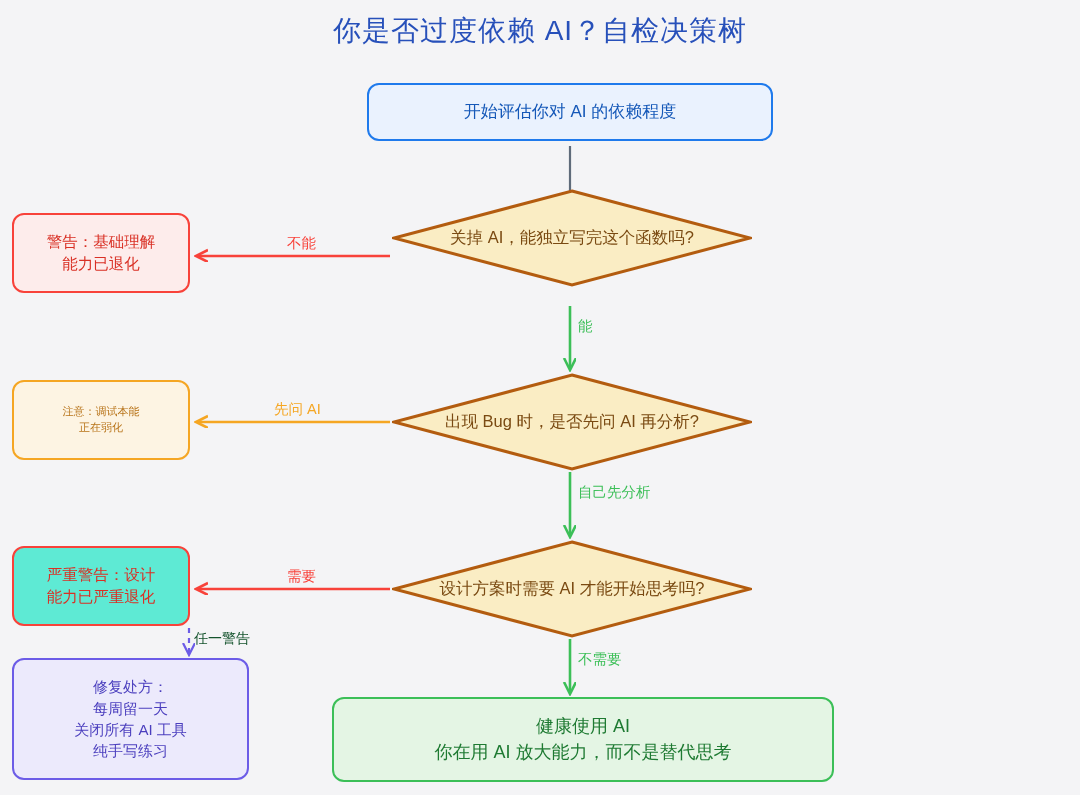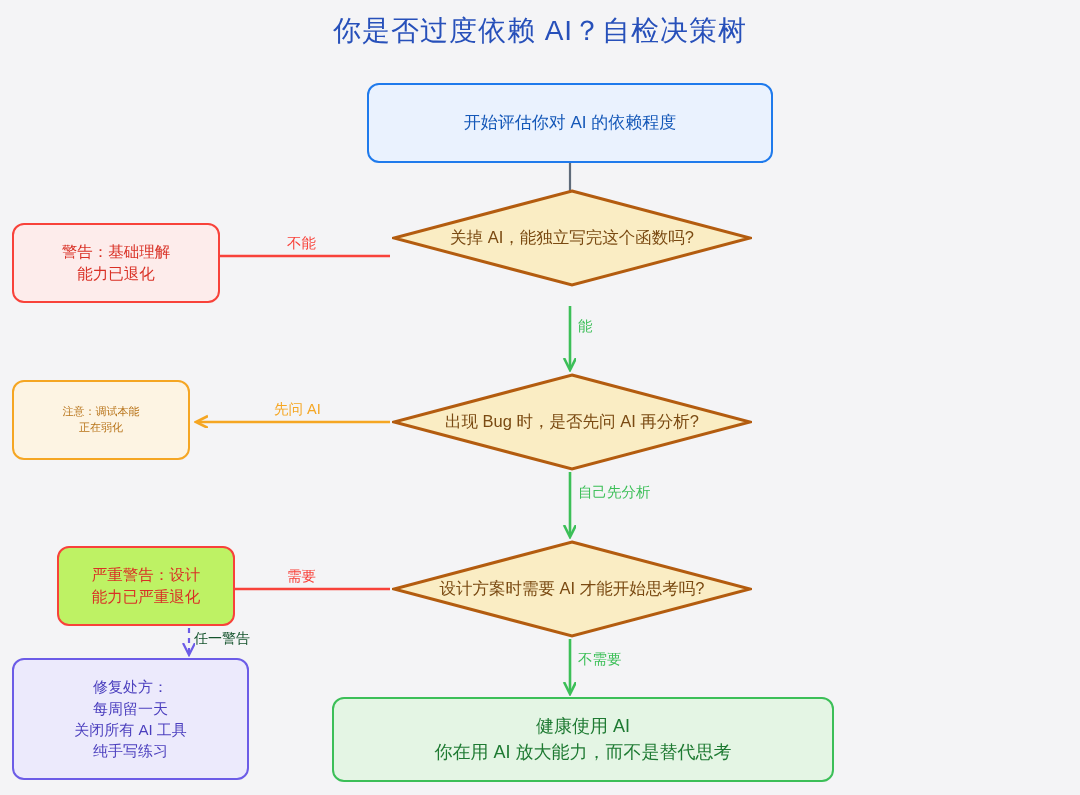--- a/index.html
+++ b/index.html
@@ -43,51 +43,50 @@
     line-height: 1.42;
   }
 
   
   .rrect {
     border-radius: 12px;
     border-style: solid;
   }
 
   .n-start {
-    left: 367px; top: 83px; width: 406px; height: 80px;
+    left: 367px; top: 83px; width: 406px; height: 58px;
     border-width: 2.5px;
     border-color: #1f7aec;
     background: #eaf2fe;
     color: #1558b8;
     font-size: 17px;
   }
   .n-warn1 {
-    left: 12px; top: 223px; width: 208px; height: 80px;
+    left: 12px; top: 213px; width: 178px; height: 80px;
     border-width: 2.5px;
     border-color: #f8423a;
     background: #fdeceb;
     color: #d93025;
     font-size: 15.5px;
   }
   .n-warn2 {
     left: 12px; top: 380px; width: 178px; height: 80px;
     border-width: 2.5px;
     border-color: #f5a623;
     background: #fdf4e3;
     color: #b8741a;
     font-size: 11px;
   }
   .n-warn3 {
     left: 12px; top: 546px; width: 178px; height: 80px;
     border-width: 2.5px;
     border-color: #f8423a;
-    background: #bef264;
+    background: #5eead4;
     color: #d93025;
     font-size: 15.5px;
-    margin-left: 45px;
   }
   .n-fix {
     left: 12px; top: 658px; width: 237px; height: 122px;
     border-width: 2.5px;
     border-color: #6c5ce7;
     background: #eceafc;
     color: #4b3fbe;
     font-size: 15px;
   }
   .n-good {

